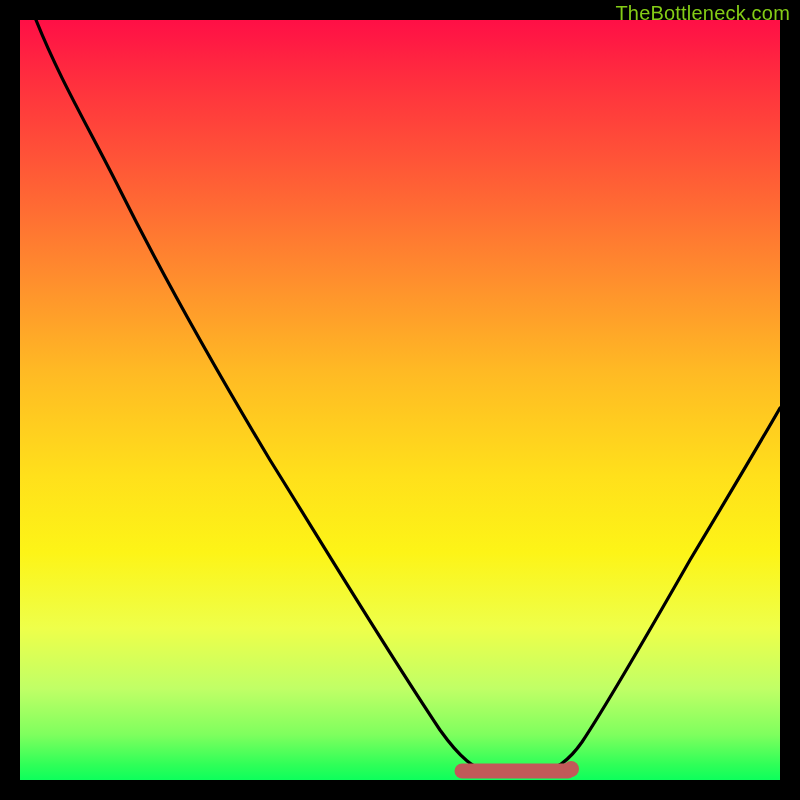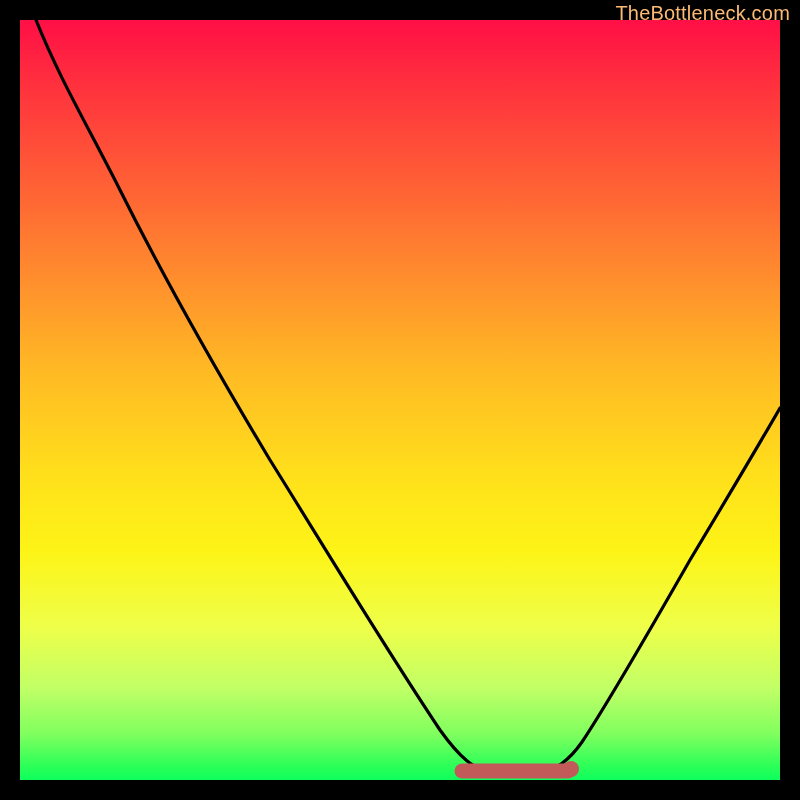--- a/index.html
+++ b/index.html
@@ -43,21 +43,21 @@
     position: absolute;
     left: 0;
     top: 0;
     width: 760px;
     height: 760px;
   }
   .attribution {
     position: absolute;
     top: 2px;
     right: 10px;
-    color: #fdba74;
+    color: #84cc16;
     font-size: 20px;
     letter-spacing: 0.2px;
   }
 </style>
 </head>
 <body>
 
 <div class="stage">
   <div class="plot">
     <svg viewBox="0 0 760 760" preserveAspectRatio="none">

